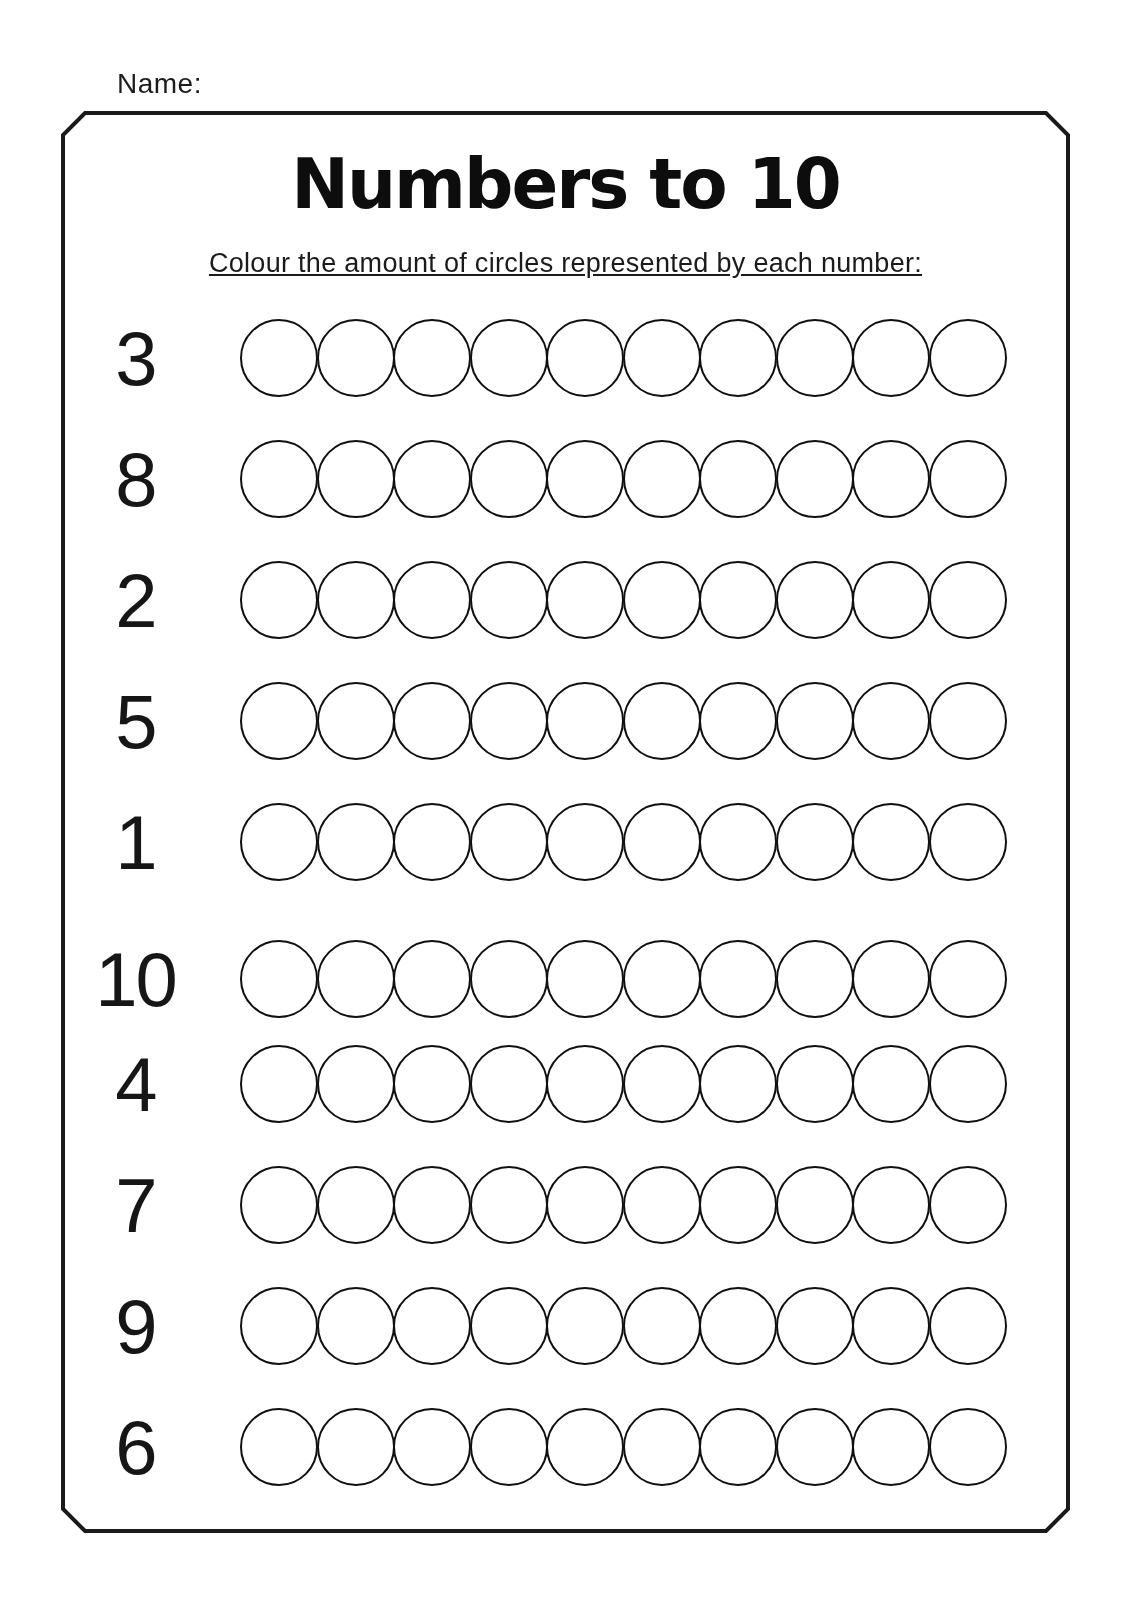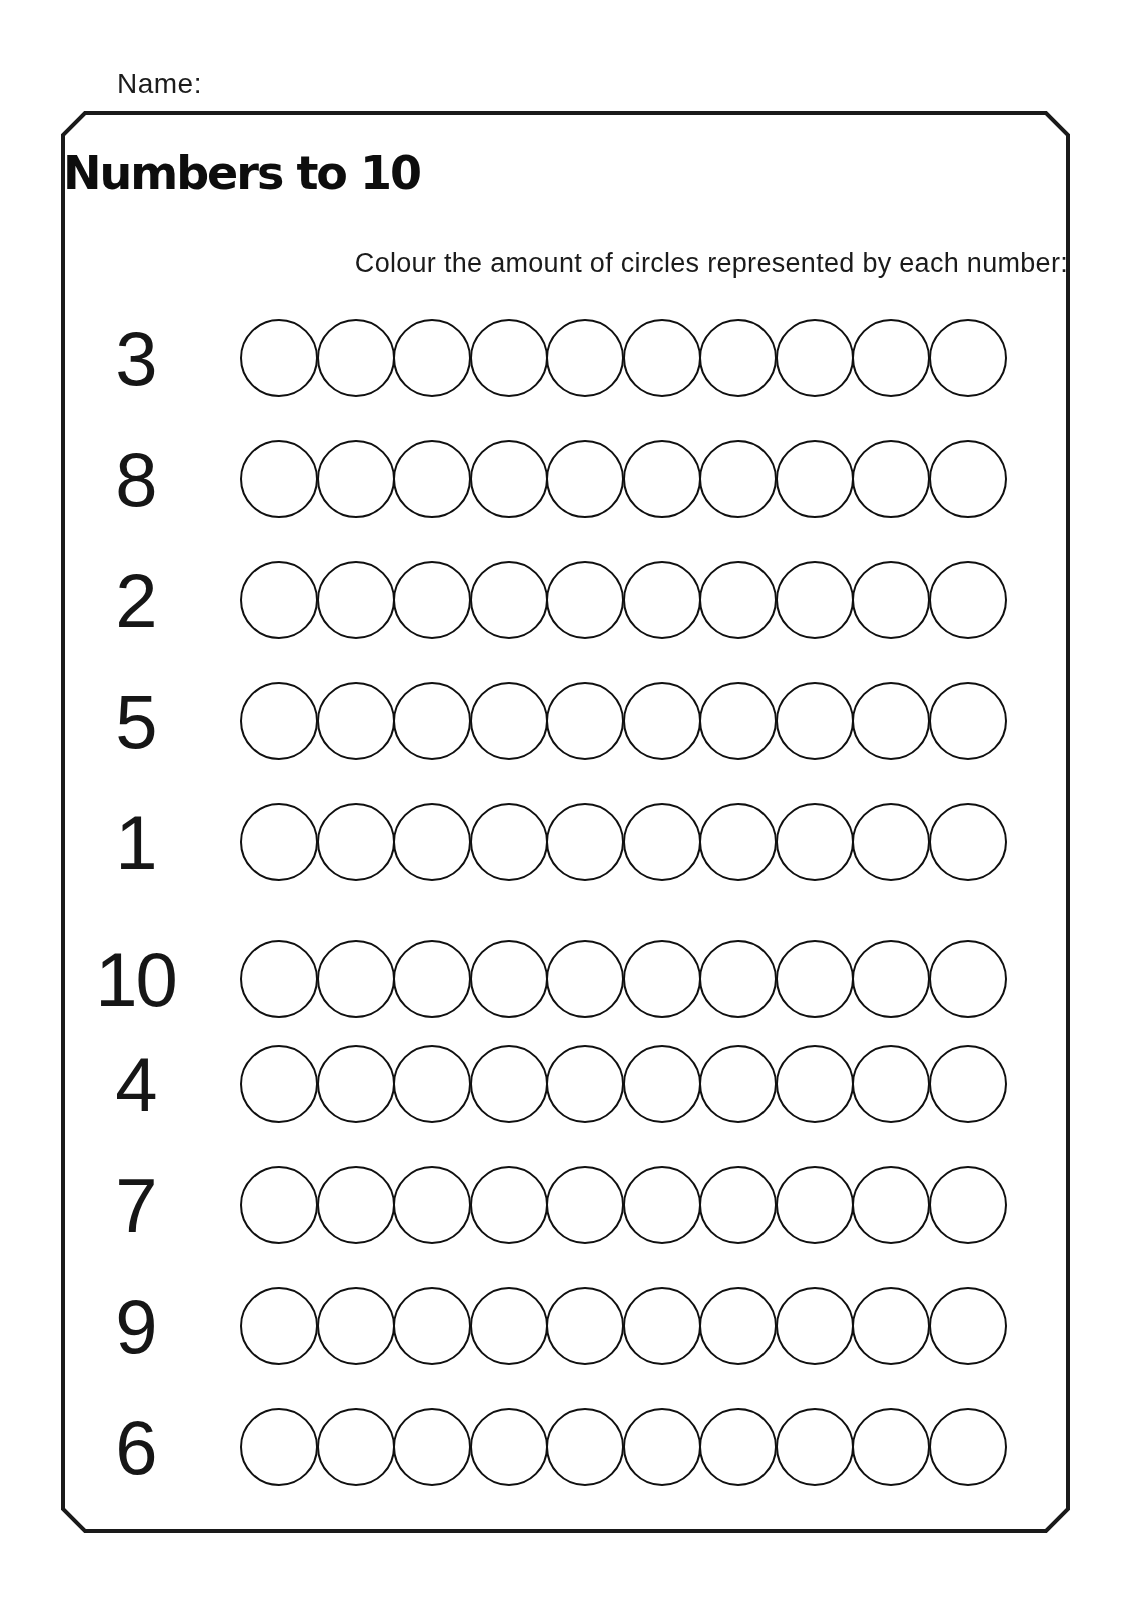--- a/index.html
+++ b/index.html
@@ -8,26 +8,26 @@
     font-family:"Liberation Sans",sans-serif;overflow:hidden;
   }
   .page{position:absolute;inset:0;}
   .name-label{
     position:absolute;left:85px;top:68px;
     font-size:28px;color:#1c1c1c;letter-spacing:0.5px;margin-left:32px;
   }
   .border-svg{position:absolute;left:0;top:0;}
   .title{
     position:absolute;left:63px;top:150px;width:1005px;
-    font-family:"DejaVu Sans","Liberation Sans",sans-serif;
-    font-weight:700;font-size:46px;letter-spacing:-2px;color:#0d0d0d;line-height:1;
+    text-align:center;font-family:"DejaVu Sans","Liberation Sans",sans-serif;
+    font-weight:700;font-size:69px;letter-spacing:-2px;color:#0d0d0d;line-height:1;
   }
   .instruction{
     position:absolute;left:63px;top:247px;width:1005px;
-    text-align:right;font-size:27px;color:#1b1b1b;letter-spacing:0.3px;line-height:1.2;
+    text-align:center;font-size:27px;color:#1b1b1b;letter-spacing:0.3px;line-height:1.2;text-decoration:underline;
   }
   .rows{position:absolute;left:0;top:0;width:1131px;height:1600px;}
   .row{position:absolute;left:0;width:1131px;height:78px;}
   .row-number{
     position:absolute;left:58px;top:0;width:155px;height:78px;
     text-align:center;font-size:76px;line-height:80px;
     color:#161616;letter-spacing:-2px;
   }
   .circles{position:absolute;left:240px;top:0;height:78px;display:flex;}
   .circle{

